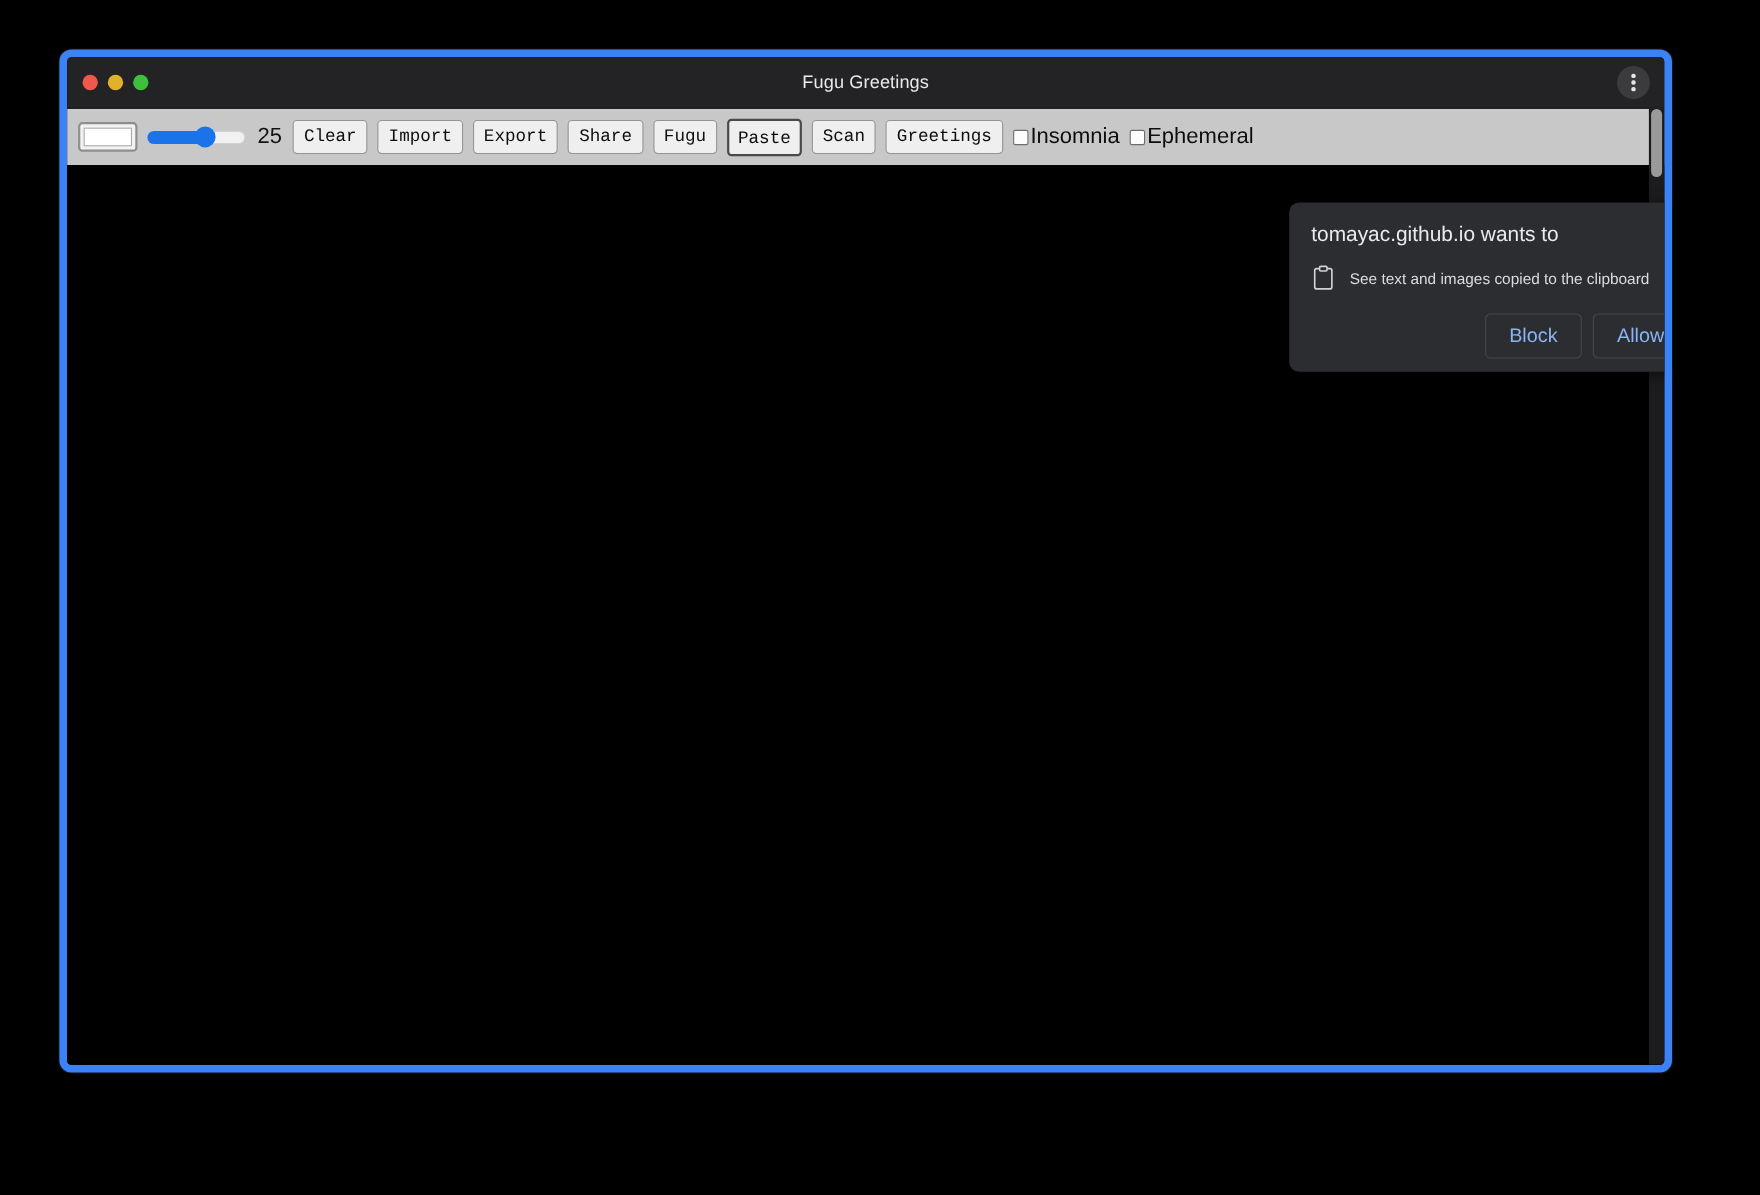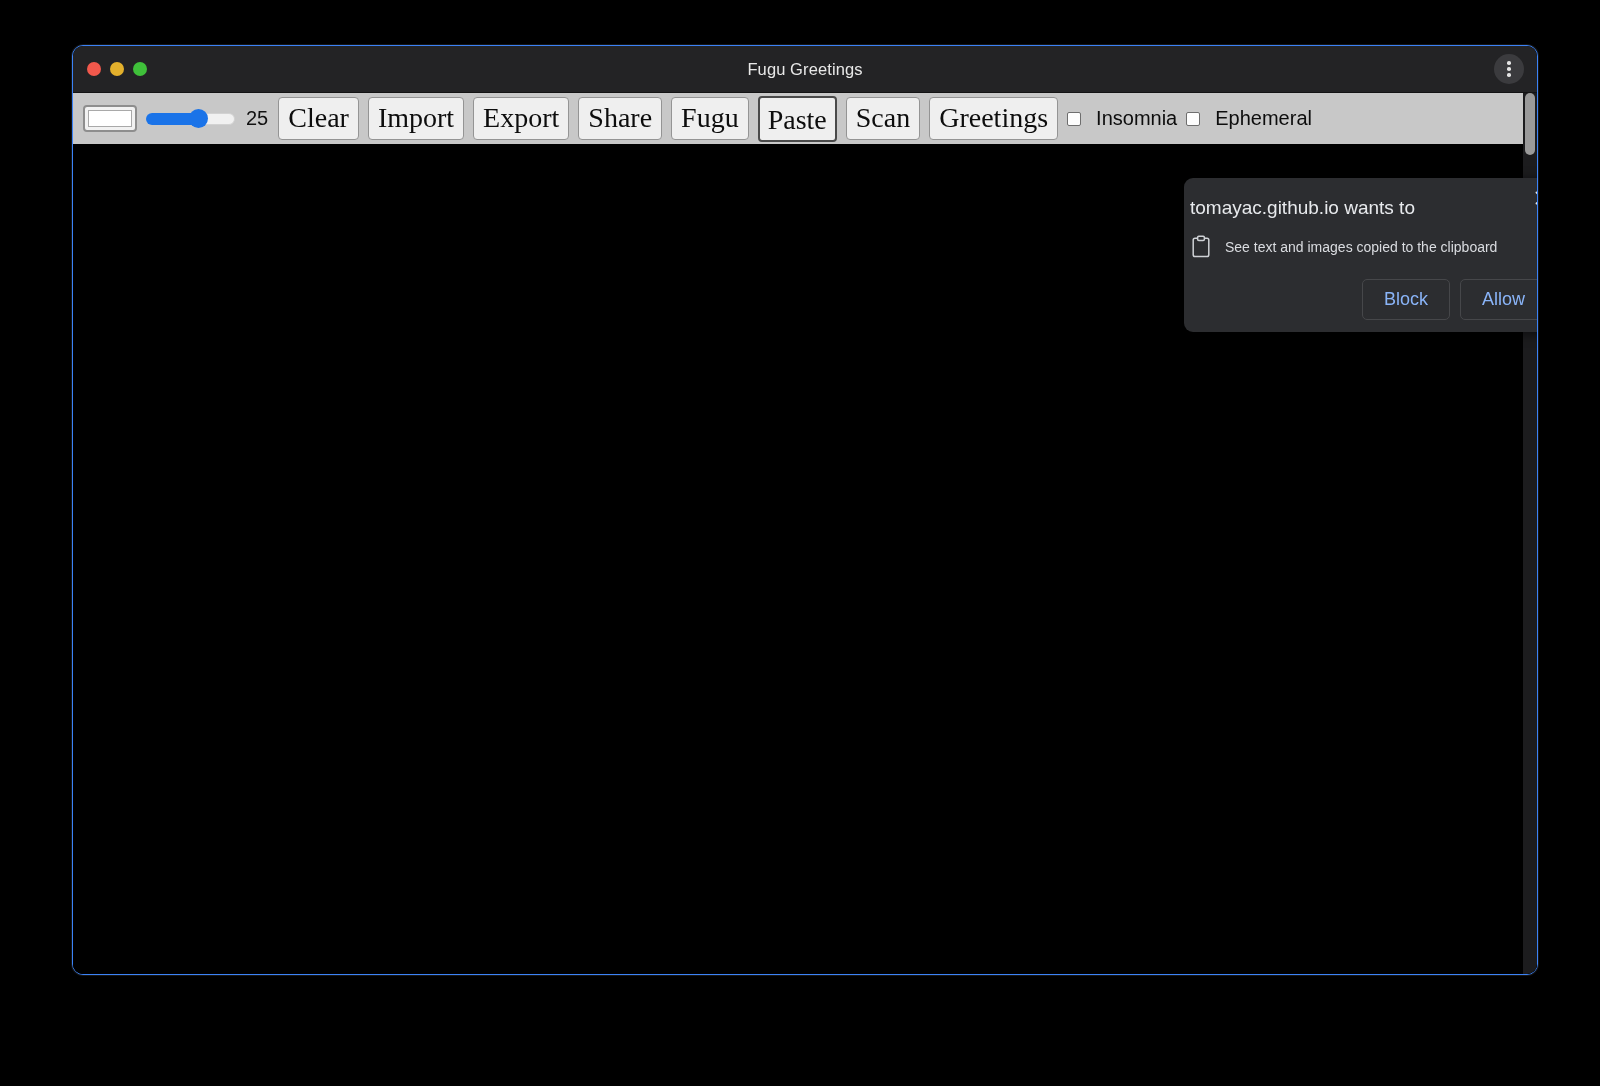--- a/index.html
+++ b/index.html
@@ -14,27 +14,27 @@
   #root {
     position: relative;
     width: 1600px;
     height: 1086px;
     background: #000000;
   }
 
   
   .browser-window {
     position: absolute;
-    left: 72px;
+    left: 54px;
     top: 45px;
     width: 1466px;
     height: 930px;
     border-radius: 11px;
     background: #000000;
-    border: 1px solid #3b82f6;
+    border: 7px solid #3b82f6;
     box-shadow: 0 0 0 1px rgba(60,60,60,0.35);
     overflow: hidden;
   }
 
   
   .titlebar {
     position: relative;
     height: 47px;
     background: #232325;
     border-bottom: 1px solid #131314;
@@ -160,41 +160,41 @@
 
   .range-value {
     font-size: 20px;
     color: #111;
     flex: 0 0 auto;
     margin-left: 2px;
     margin-right: 1px;
   }
 
   .tbtn {
-    font-family: Liberation Serif, serif;
-    font-size: 28px;
+    font-family: Liberation Mono, monospace;
+    font-size: 16px;
     line-height: 1;
     color: #0d0d0d;
     background: #efefef;
     border: 1px solid #949494;
     border-radius: 4px;
     padding: 6px 9px 7px 9px;
     cursor: pointer;
     flex: 0 0 auto;
   }
   .tbtn.focused {
     border-color: #4a4a4a;
     border-width: 2px;
     padding: 8px 8px 6px 8px;
   }
 
   .check-item {
     display: flex;
     align-items: center;
-    gap: 15px;
+    gap: 2px;
     font-size: 20px;
     color: #0d0d0d;
     flex: 0 0 auto;
     cursor: pointer;
   }
   .cbox {
     width: 14px; height: 14px;
     background: #fdfdfd;
     border: 1px solid #6e6e6e;
     border-radius: 2px;
@@ -230,21 +230,21 @@
 
   
   .permission-dialog {
     position: absolute;
     left: 1111px;
     top: 85px;
     width: 381px;
     background: #2c2d30;
     border-radius: 9px;
     box-shadow: 0 2px 12px rgba(0,0,0,0.55);
-    padding: 16px 18px 12px 4px;
+    padding: 16px 18px 12px 18px;
     color: #e8eaed;
   }
   .permission-title {
     font-size: 19px;
     color: #e8eaed;
     margin: 2px 0 0 2px;
     line-height: 1.25;
     padding-right: 24px;
   }
   .permission-row {

